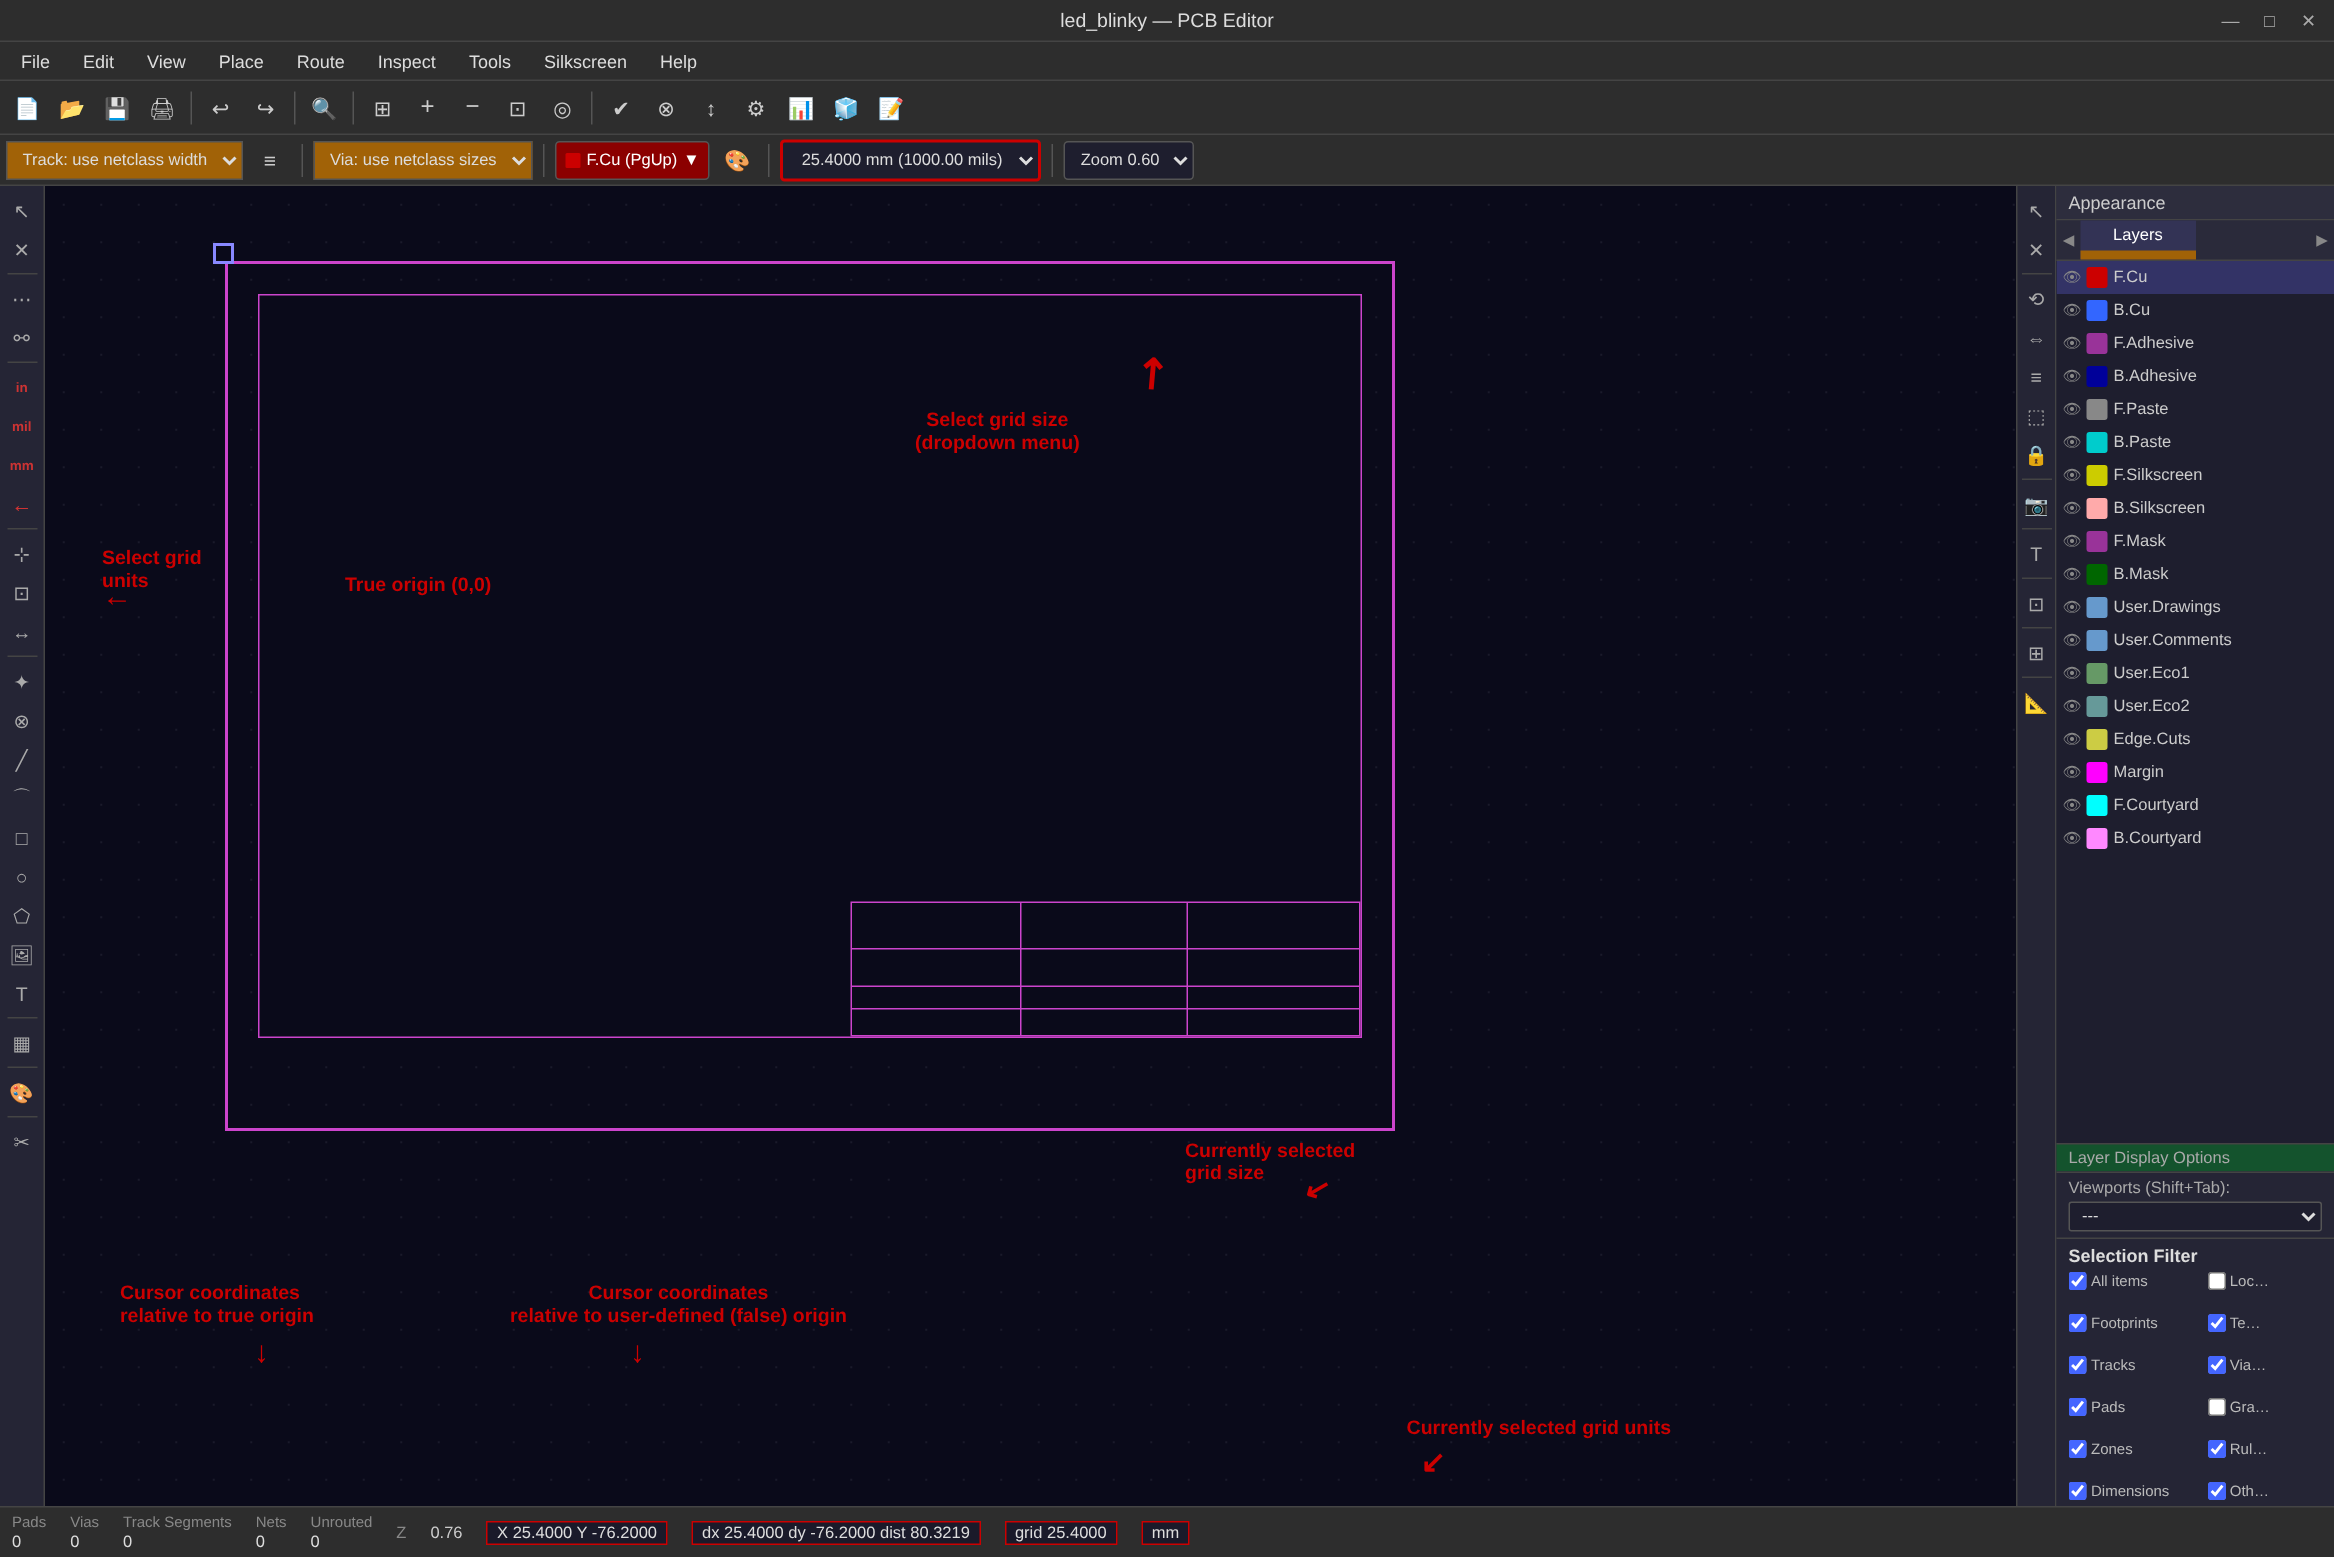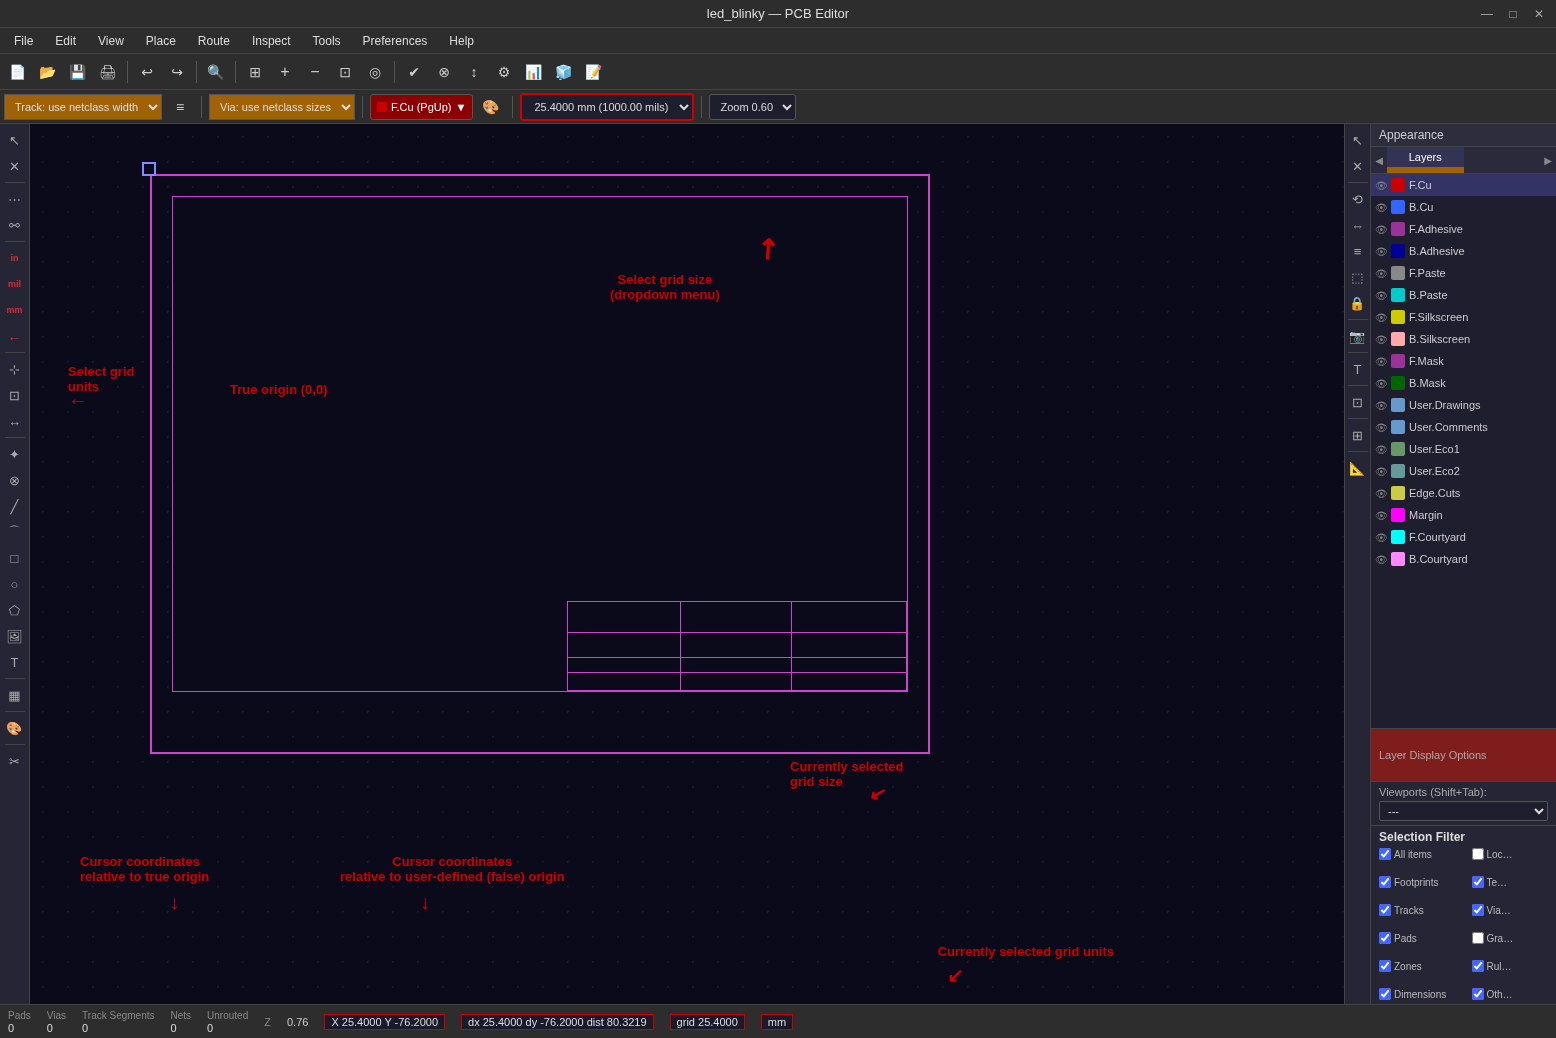--- a/index.html
+++ b/index.html
@@ -400,21 +400,21 @@
 </div>
 
 <div id="menubar">
   <span class="menu-item">File</span>
   <span class="menu-item">Edit</span>
   <span class="menu-item">View</span>
   <span class="menu-item">Place</span>
   <span class="menu-item">Route</span>
   <span class="menu-item">Inspect</span>
   <span class="menu-item">Tools</span>
-  <span class="menu-item">Preferences</span>
+  <span class="menu-item">Silkscreen</span>
   <span class="menu-item">Help</span>
 </div>
 
 <div id="toolbar">
   <div class="tb-btn">📄</div>
   <div class="tb-btn">📂</div>
   <div class="tb-btn">💾</div>
   <div class="tb-btn">🖨</div>
   <div class="tb-sep"></div>
   <div class="tb-btn">↩</div>
@@ -671,21 +671,21 @@
       <div class="layer-color" style="background:#00ffff;"></div>
       <span class="layer-name">F.Courtyard</span>
     </div>
         <div class="layer-row">
       <span class="layer-eye">👁</span>
       <div class="layer-color" style="background:#ff88ff;"></div>
       <span class="layer-name">B.Courtyard</span>
     </div>
       </div>
 
-    <div style="background:#7f1d1d;padding:20px 8px;border-top:1px solid #444;font-size:11px;color:#aaa;cursor:pointer;">
+    <div style="background:#14532d;padding:3px 8px;border-top:1px solid #444;font-size:11px;color:#aaa;cursor:pointer;">
       <span>Layer Display Options</span>
     </div>
 
 
     <div id="viewports-section">
       <div class="section-label">Viewports (Shift+Tab):</div>
       <select class="preset-select">
         <option>---</option>
       </select>
     </div>

